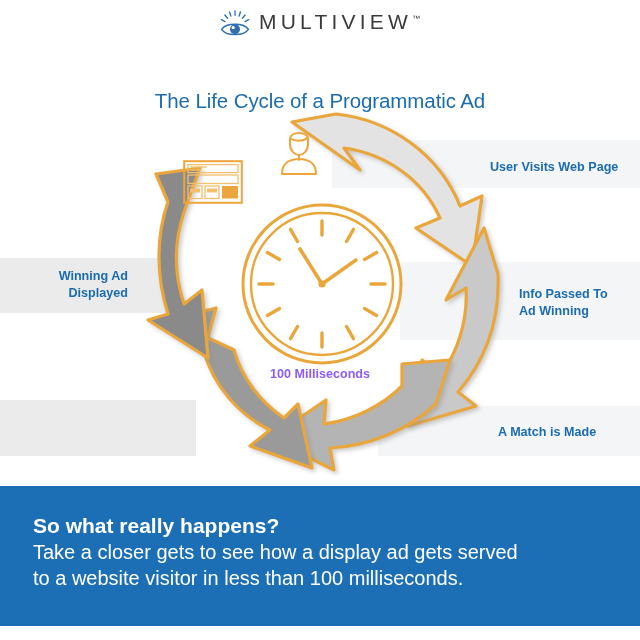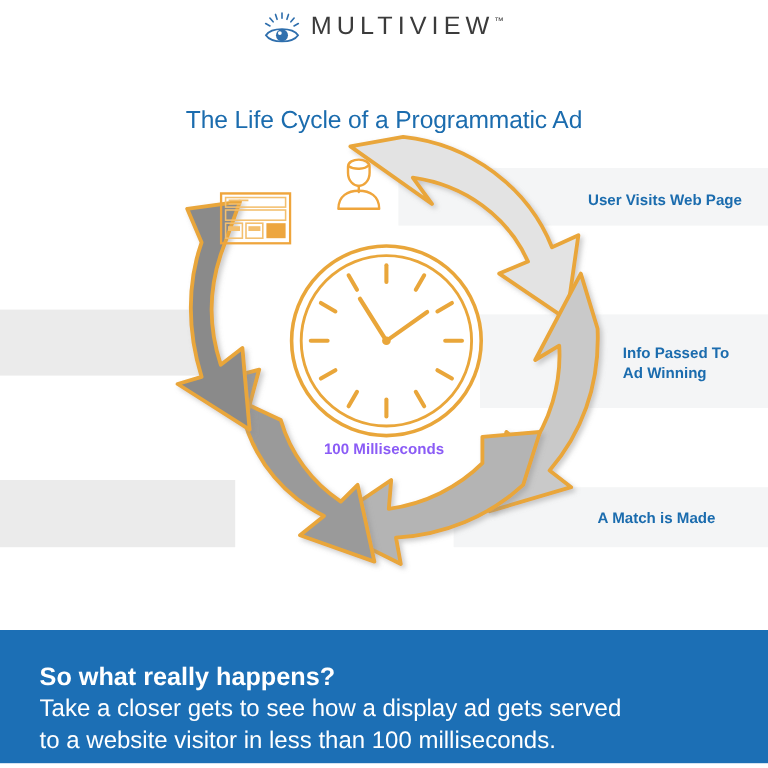--- a/index.html
+++ b/index.html
@@ -54,21 +54,21 @@
     font-family:"Liberation Sans", sans-serif;
   }
 
   
   .icon-person{position:absolute;left:277px;top:125px;width:44px;height:50px;}
   .icon-browser{position:absolute;left:183px;top:160px;width:60px;height:44px;}
   .icon-person svg,.icon-browser svg{display:block;width:100%;height:100%;}
 
   
   .banner{
-    position:absolute;left:0;bottom:4px;width:640px;height:111px;background:#1c6fb5;
+    position:absolute;left:0;bottom:14px;width:640px;height:140px;background:#1c6fb5;
   }
   .banner-inner{position:absolute;left:33px;top:27px;right:20px;}
   .banner-h{
     color:#ffffff;font-weight:bold;font-size:21px;line-height:1.25;
     font-family:"Liberation Sans", sans-serif;margin:0 0 1px 0;
   }
   .banner-p{
     color:#ffffff;font-weight:400;font-size:20px;line-height:1.28;
     font-family:"Liberation Sans", sans-serif;margin:0;
   }
@@ -197,20 +197,24 @@
 
   <div class="lbl r" style="left:477px;top:286px;width:135px;">
     <div>Info Passed To</div>
     <div>Ad Winning</div>
   </div>
 
   <div class="lbl r" style="left:456px;top:424px;width:184px;">
     <span>A Match is Made</span>
   </div>
 
+  <div class="lbl l" style="left:0px;top:268px;width:128px;">
+    <div>Winning Ad</div>
+    <div>Displayed</div>
+  </div>
 
 
   <div class="banner">
     <div class="banner-inner">
       <p class="banner-h">So what really happens?</p>
       <p class="banner-p">Take a closer gets to see how a display ad gets served</p>
       <p class="banner-p">to a website visitor in less than 100 milliseconds.</p>
     </div>
   </div>
 

